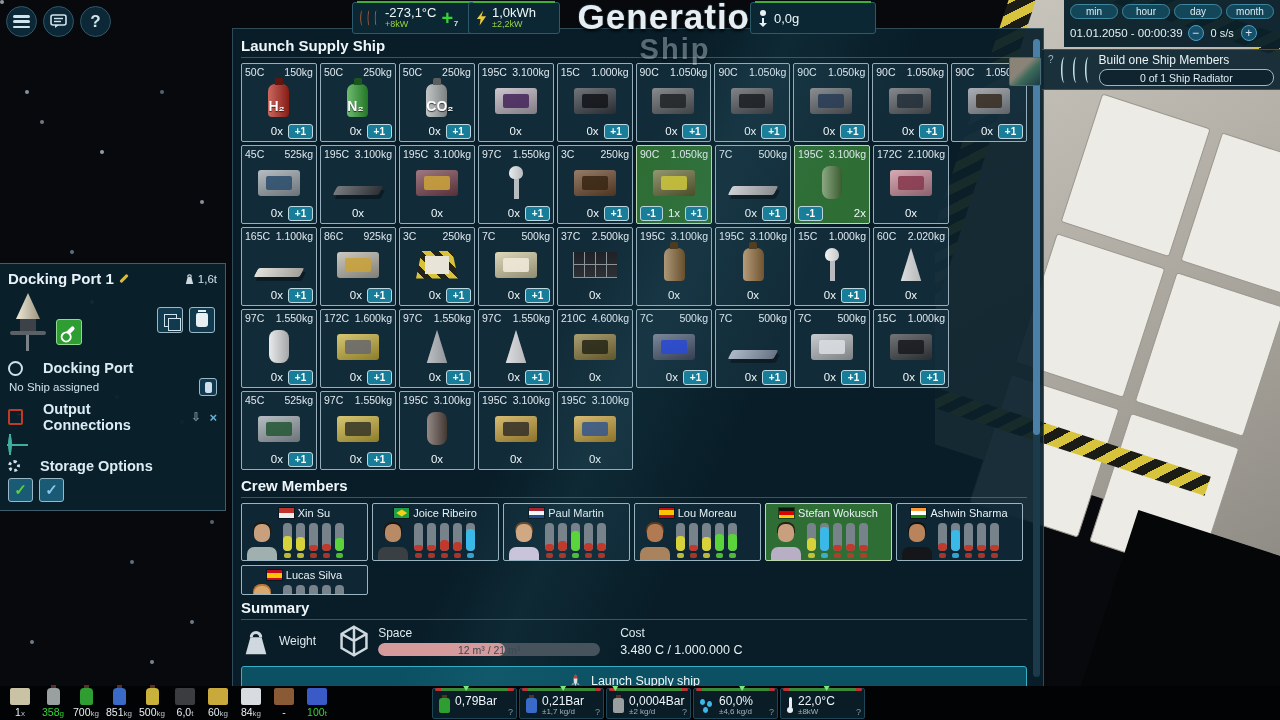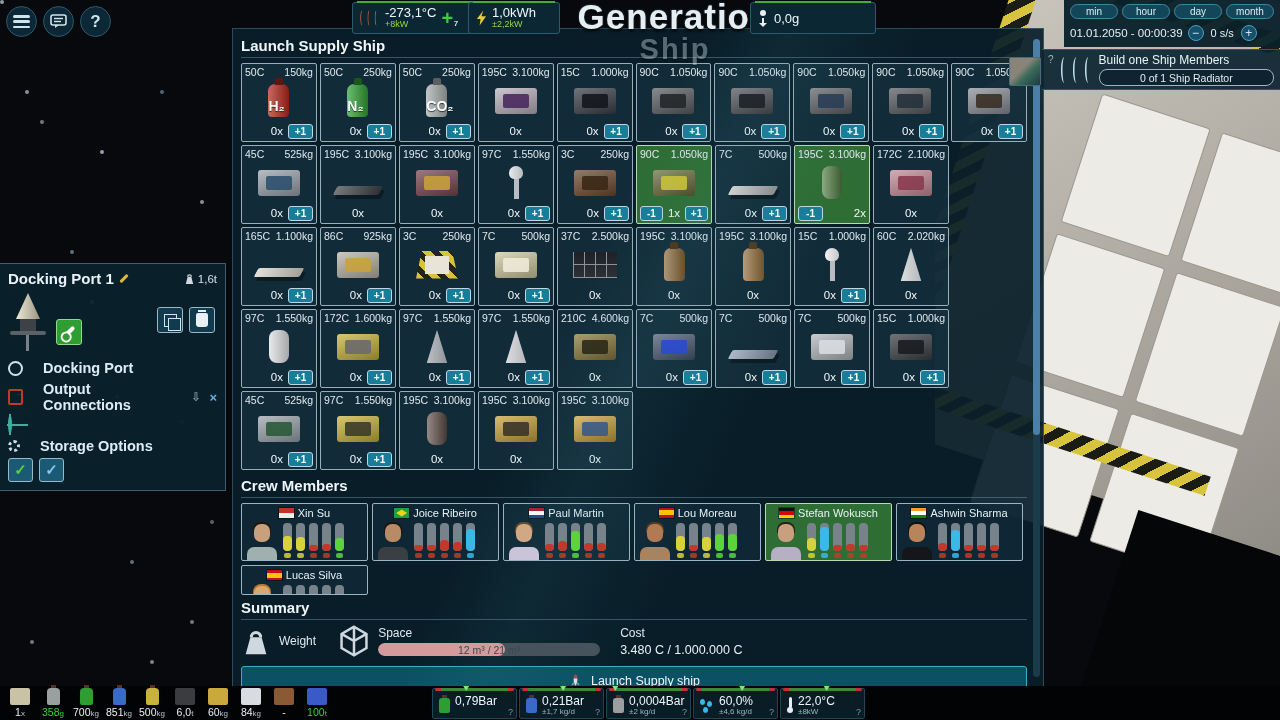--- a/index.html
+++ b/index.html
@@ -352,20 +352,26 @@
         <span class="copy-ic"></span>
       </button>
       <button class="sq-btn" id="trash-btn">
         <span class="trash-ic"></span>
       </button>
     </div>
     <div class="dock-sec">
       <span class="ring-ic"></span>
       <span>Docking Port</span>
     </div>
+    <div class="dock-sub">
+      <span>No Ship assigned</span>
+      <button class="mini-btn">
+        <span style="width:7px;height:11px;background:#cfe0ea;border-radius:2px;"></span>
+      </button>
+    </div>
     <div class="dock-sec">
       <span class="out-ic"></span>
       <span>Output Connections</span>
       <span style="margin-left:auto;display:flex;gap:8px;align-items:center;">
         <span class="dim">⇩</span>
         <span class="xblue">×</span>
       </span>
     </div>
     <button id="crosshair-btn">
       <span class="cross-ic"></span>

